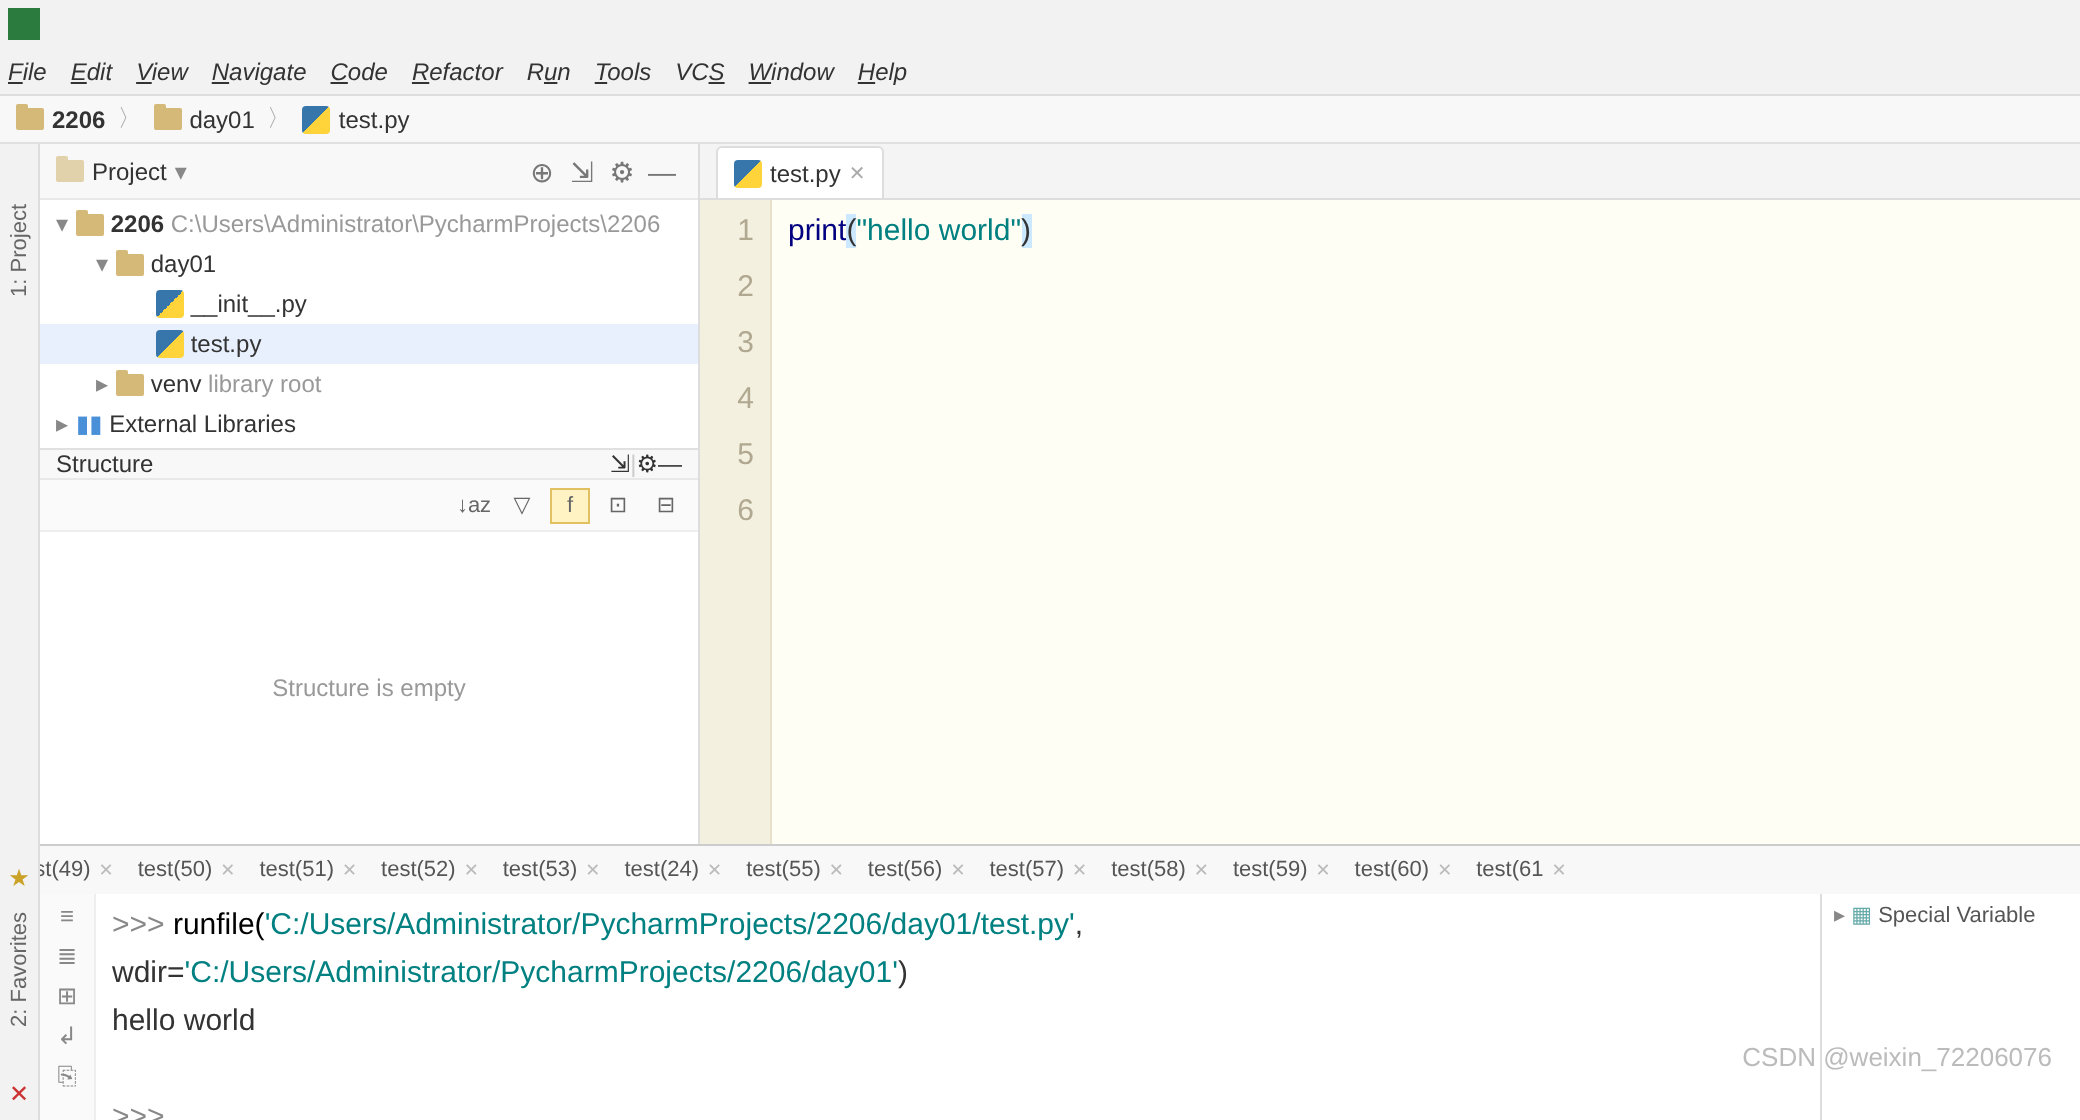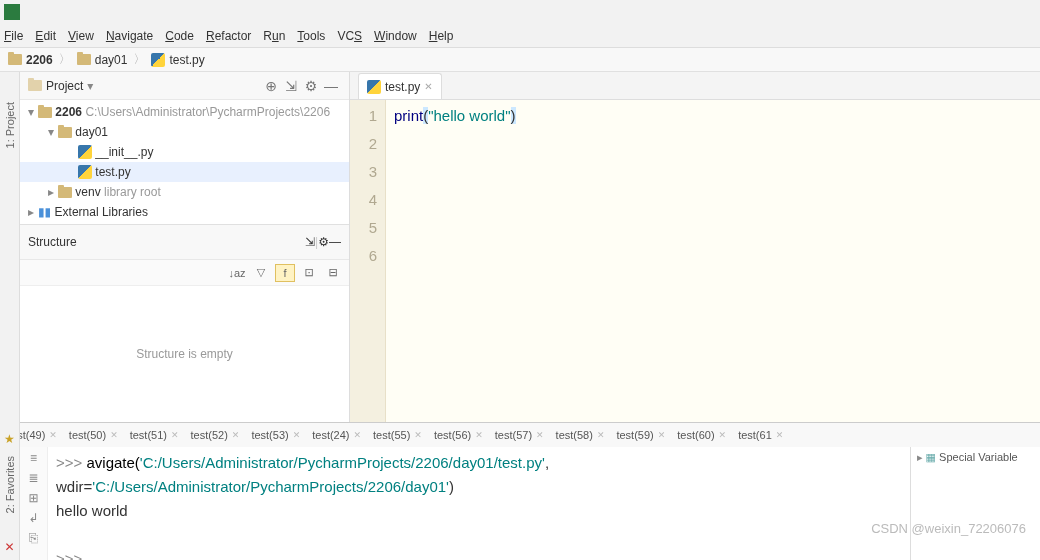--- a/index.html
+++ b/index.html
@@ -1,39 +1,39 @@
 <!DOCTYPE html>
 <html><head>
 <meta charset="utf-8">
 <style>
 * { margin: 0; padding: 0; box-sizing: border-box; font-family: "Segoe UI", Arial, sans-serif; }
 body { width: 1040px; height: 560px; background: #fff; font-size: 12px; color: #333; overflow: hidden; position: relative; }
 .titlebar { height: 24px; background: #f2f2f2; display: flex; align-items: center; padding: 0 4px; color: #888; font-size: 12px; }
 .titlebar .appicon { width: 16px; height: 16px; background: #2b7b3f; margin-right: 6px; display: inline-block; }
 .menubar { height: 24px; background: #f2f2f2; display: flex; align-items: center; padding: 0 4px; gap: 12px; border-bottom: 1px solid #ddd; }
-.menubar span { cursor: pointer; }
+.menubar span { cursor: pointer; font-style: italic; }
 .menubar span u { text-decoration: underline; }
 .navbar { height: 24px; background: #f8f8f8; display: flex; align-items: center; padding: 0 8px; gap: 4px; border-bottom: 1px solid #e0e0e0; }
 .folder-icon { width: 14px; height: 11px; display: inline-block; background: #d4b978; border-radius: 1px; position: relative; }
 .folder-icon::before { content: ""; position: absolute; top: -2px; left: 0; width: 6px; height: 3px; background: #d4b978; border-radius: 1px 1px 0 0; }
 .pyfile-icon { width: 14px; height: 14px; display: inline-block; background: linear-gradient(135deg, #3776ab 50%, #ffd43b 50%); border-radius: 2px; }
 .chev { color: #aaa; margin: 0 2px; }
 .main { display: flex; height: 350px; }
 .left-strip { width: 20px; background: #f2f2f2; border-right: 1px solid #ddd; display: flex; flex-direction: column; align-items: center; padding-top: 30px; gap: 20px; }
 .left-strip .vlabel { writing-mode: vertical-rl; transform: rotate(180deg); font-size: 11px; color: #666; cursor: pointer; }
 .sidebar { width: 330px; display: flex; flex-direction: column; border-right: 1px solid #ddd; }
 .panel-hdr { height: 28px; display: flex; align-items: center; padding: 0 8px; border-bottom: 1px solid #e8e8e8; background: #f8f8f8; }
 .panel-hdr .title { display: flex; align-items: center; gap: 4px; flex: 1; }
 .panel-hdr .tool { width: 20px; height: 20px; display: flex; align-items: center; justify-content: center; color: #777; cursor: pointer; font-size: 14px; }
 .tree { flex: 0 0 auto; overflow: hidden; background: #fff; font-size: 12px; padding: 2px 0; }
 .tree-row { height: 20px; display: flex; align-items: center; padding-left: 4px; cursor: pointer; white-space: nowrap; }
 .tree-row.sel { background: #e8f0fe; }
 .tree-row .tw { width: 14px; color: #888; text-align: center; }
 .tree-row .gray { color: #999; }
-.struct-hdr { height: 36px; display: flex; align-items: center; padding: 0 8px; background: #f8f8f8; border-top: 1px solid #e0e0e0; border-bottom: 1px solid #e8e8e8; justify-content: flex-end; }
+.struct-hdr { height: 16px; display: flex; align-items: center; padding: 0 8px; background: #f8f8f8; border-top: 1px solid #e0e0e0; border-bottom: 1px solid #e8e8e8; justify-content: flex-end; }
 .struct-tools { height: 26px; display: flex; align-items: center; gap: 4px; padding: 0 6px; background: #fafafa; border-bottom: 1px solid #eee; justify-content: flex-end; }
 .struct-tools .btn { width: 20px; height: 18px; display: flex; align-items: center; justify-content: center; color: #666; font-size: 11px; cursor: pointer; }
 .struct-tools .btn.sel { background: #fff3c4; border: 1px solid #e0c060; }
 .struct-empty { flex: 1; display: flex; align-items: center; justify-content: center; color: #999; font-size: 12px; }
 .editor { flex: 1; display: flex; flex-direction: column; background: #fff; }
 .tabbar { height: 28px; display: flex; align-items: flex-end; border-bottom: 1px solid #ddd; background: #f4f4f4; padding-left: 8px; }
 .tab { height: 26px; display: flex; align-items: center; gap: 4px; padding: 0 8px; background: #fff; border: 1px solid #ddd; border-bottom: none; border-radius: 3px 3px 0 0; font-size: 12px; }
 .tab .x { color: #aaa; font-size: 10px; cursor: pointer; }
 .code-area { flex: 1; display: flex; background: #fffef5; font-family: "Consolas", monospace; font-size: 15px; }
 .gutter { width: 36px; background: #f4f0e0; color: #b0a890; text-align: right; padding: 2px 8px 0 0; line-height: 28px; border-right: 1px solid #e8e0c8; }
@@ -250,21 +250,21 @@
     <div class="console-tools3">
       <span class="t" style="color:#888">≡</span>
       <span class="t" style="color:#888">≣</span>
       <span class="t" style="color:#888">⊞</span>
       <span class="t" style="color:#888">↲</span>
       <span class="t" style="color:#888">⎘</span>
     </div>
     <div class="console">
       <div>
         <span class="prompt">&gt;&gt;&gt;</span>
-        <span class="fn">avigate(</span><span class="path">'C:/Users/Administrator/PycharmProjects/2206/day01/test.py'</span><span>,</span>
+        <span class="fn">runfile(</span><span class="path">'C:/Users/Administrator/PycharmProjects/2206/day01/test.py'</span><span>,</span>
       </div>
       <div>
         <span> wdir=</span><span class="path">'C:/Users/Administrator/PycharmProjects/2206/day01'</span><span>)</span>
       </div>
       <div>hello world</div>
       <div>&nbsp;</div>
       <div><span class="prompt">&gt;&gt;&gt;</span></div>
     </div>
     <div class="console-side">
       <span style="color:#888">▸</span>

